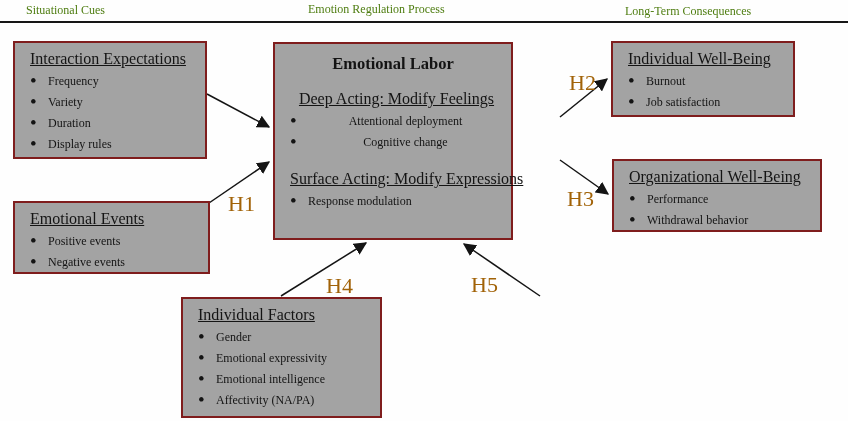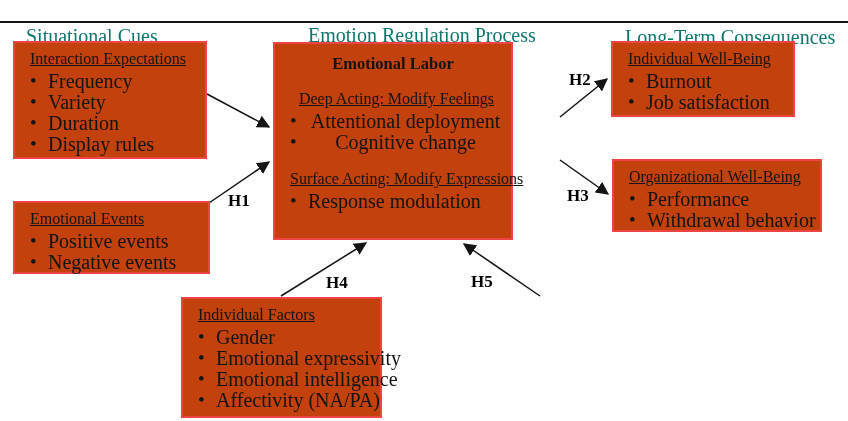--- a/index.html
+++ b/index.html
@@ -6,52 +6,51 @@
   #figure{
     position:relative;
     width:848px;height:421px;
     background:#fefefe;
     font-family:"Liberation Serif","DejaVu Serif",serif;
     color:#141414;
     overflow:hidden;
   }
   .col-header{
     position:absolute;
-    font-size:20px;
+    font-size:12px;
     white-space:nowrap;
-    color:#0f766e;
-    margin-top:22px;
+    color:#4d7c0f;
   }
   .top-rule{
     position:absolute;
     left:0;top:21px;width:848px;height:2px;
     background:#161616;
   }
   .box{
     position:absolute;
     box-sizing:border-box;
-    background:#c2410c;
-    border:2px solid #ef4444;
+    background:#a3a3a3;
+    border:2px solid #7f1d1d;
     padding:4px 8px 5px 12px;
   }
   .box-title{
     font-size:16px;
     text-decoration:underline;
     line-height:20px;
     margin:2px 0 1px 3px;
     white-space:nowrap;
   }
   ul.items{
     list-style:none;
     margin:2px 0 0 0;
     padding:0;
   }
   ul.items li{
     position:relative;
-    font-size:20px;
+    font-size:12px;
     line-height:21px;
     padding-left:21px;
     white-space:nowrap;
   }
   ul.items li::before{
     content:"\2022";
     position:absolute;
     left:3px;top:-1px;
     font-size:19px;
   }
@@ -68,24 +67,23 @@
     font-size:16px;
     text-decoration:underline;
     line-height:21px;
     margin:0 0 1px 3px;
     white-space:nowrap;
   }
   .el-sec1{margin-top:14px;text-align:center;}
   .el-sec2{margin-top:15px;}
   .hlabel{
     position:absolute;
-    font-size:17px;
-    color:#000000;
+    font-size:22px;
+    color:#a16207;
     white-space:nowrap;
-    font-weight:bold;
   }
   #arrows{
     position:absolute;
     left:0;top:0;width:848px;height:421px;
     pointer-events:none;
   }
 </style>
 </head>
 <body>
 

